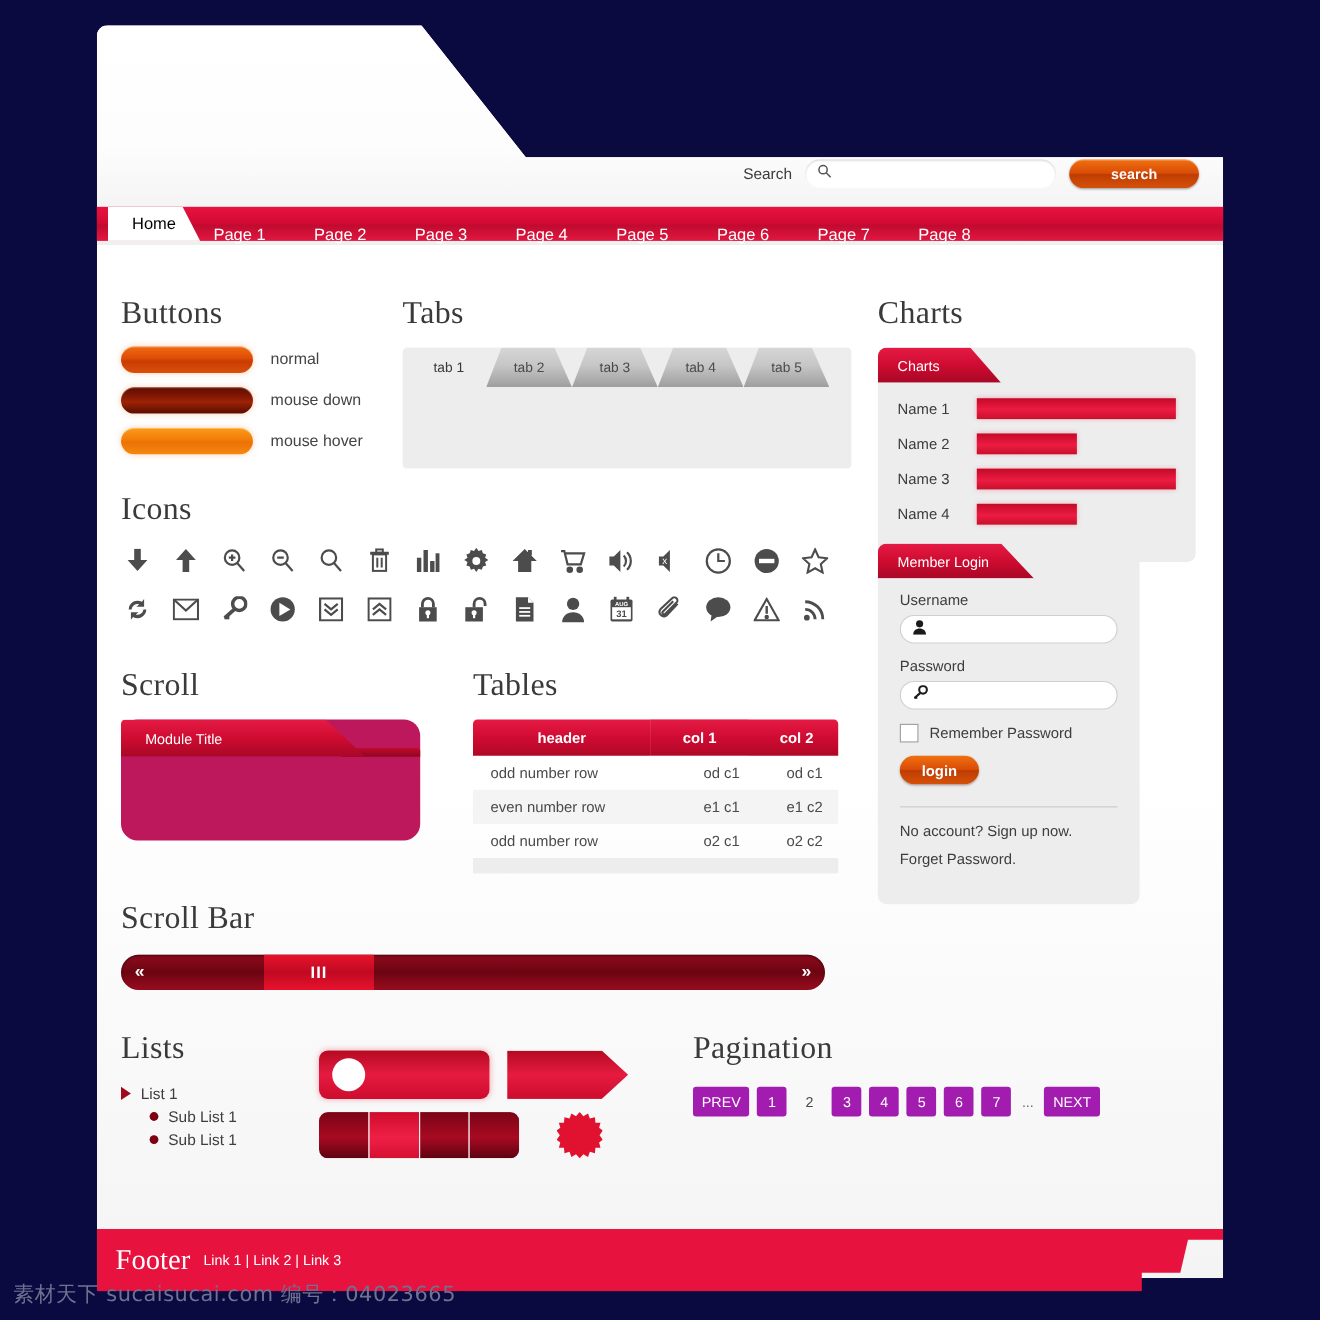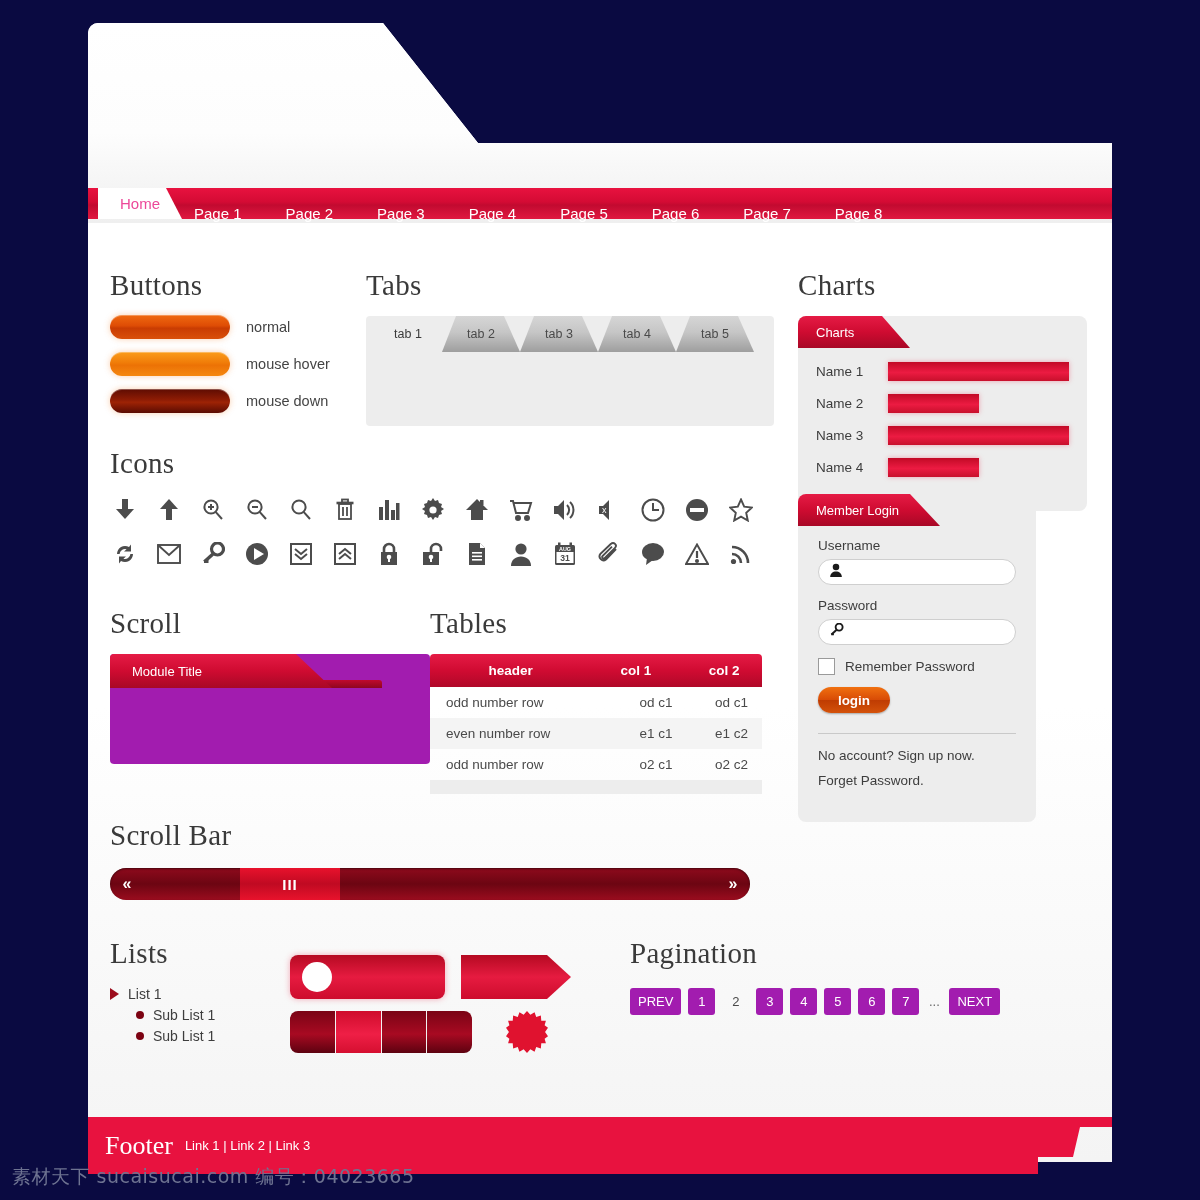--- a/index.html
+++ b/index.html
@@ -55,21 +55,21 @@
     box-shadow: 0 1px 2px rgba(0,0,0,.35), inset 0 1px 0 rgba(255,255,255,.35);
   }
 
   
   .nav {
     position:absolute; left:0; top:165px; width:1024px; height:31px;
     background: linear-gradient(180deg,#e8123f 0%,#d40b34 45%,#c20a30 55%,#e01840 100%);
     display:flex; align-items:stretch;
   }
   .nav-home {
-    width:84px; background:#ffffff; color:#ec4899; font-size:15px;
+    width:84px; background:#ffffff; color:#000000; font-size:15px;
     display:flex; align-items:center; justify-content:center;
     -webkit-clip-path: polygon(0 0, 68px 0, 84px 31px, 0 31px);
     clip-path: polygon(0 0, 68px 0, 84px 31px, 0 31px);
     position:relative; left:10px;
   }
   .nav-item {
     padding:0 22px; color:#fff; font-size:15px;
     display:flex; align-items:center; cursor:pointer;
     position:relative; left:0;margin-top:19px;
   }
@@ -119,22 +119,22 @@
   .tab.inactive {
     background: linear-gradient(180deg,#d6d6d6 0%,#c6c6c6 45%,#9e9e9e 100%);
     -webkit-clip-path: polygon(0 0, 56px 0, 72px 36px, 0 36px, 14px 14px);
     clip-path: polygon(14px 0, 62px 0, 78px 36px, 0 36px);
   }
   .tab.active { background:transparent; color:#3a3a3a; }
 
   
   .sec-modules { position:absolute; left:22px; top:388px; width:290px; }
   .module {
-    margin-top:14px; width:320px; height:110px;
-    background:#a21caf; border-radius:4px; position:relative;
+    margin-top:14px; width:272px; height:110px;
+    background:#be185d; border-radius:15px; position:relative;
   }
   .module-head {
     position:absolute; left:0; top:0; width:222px; height:34px;
     background: linear-gradient(180deg,#e51b45 0%,#cf0b31 50%,#a80826 100%);
     color:#fff; font-size:13px; display:flex; align-items:center; padding-left:22px;
     -webkit-clip-path: polygon(0 0, 186px 0, 222px 34px, 0 34px);
     clip-path: polygon(0 0, 186px 0, 222px 34px, 0 34px);
     border-radius:4px 0 0 0;
   }
   .module-bar {
@@ -287,20 +287,33 @@
     font-family:"DejaVu Sans", sans-serif;
   }
 </style>
 </head>
 <body>
 
 <div id="page">
   <div class="sheet"></div>
   <div class="sheet-top-white"></div>
 
+  <div class="searchrow">
+    <span class="search-label">Search</span>
+    <div class="search-box">
+      <span>
+        <svg width="15" height="15" viewBox="0 0 24 24" fill="none" stroke="#555" stroke-width="2.2">
+          <circle cx="10" cy="10" r="6"></circle>
+            <line x1="14.5" y1="14.5" x2="21" y2="21"></line>
+        </svg>
+      </span>
+      <input class="search-input" type="text" placeholder="" style="">
+    </div>
+    <button class="search-btn">search</button>
+  </div>
 
   <div class="nav">
     <div class="nav-home">Home</div>
     <div class="nav-item">Page 1</div>
     <div class="nav-item">Page 2</div>
     <div class="nav-item">Page 3</div>
     <div class="nav-item">Page 4</div>
     <div class="nav-item">Page 5</div>
     <div class="nav-item">Page 6</div>
     <div class="nav-item">Page 7</div>
@@ -309,26 +322,26 @@
 
   <div class="content">
 
     <div class="sec-buttons">
       <div class="h2">Buttons</div>
       <div class="btn-row">
         <button class="ui-btn normal"></button>
         <span class="btn-label">normal</span>
       </div>
       <div class="btn-row">
+        <button class="ui-btn down"></button>
+        <span class="btn-label">mouse down</span>
+      </div>
+      <div class="btn-row">
         <button class="ui-btn hover"></button>
         <span class="btn-label">mouse hover</span>
-      </div>
-      <div class="btn-row">
-        <button class="ui-btn down"></button>
-        <span class="btn-label">mouse down</span>
       </div>
     </div>
 
     <div class="sec-icons">
       <div class="h2">Icons</div>
       <div class="icon-grid">
 
         <div class="icon-cell">
             <svg width="22" height="24" viewBox="0 0 22 24" fill="#4c4c4c">
               <rect x="8" y="1" width="6" height="11"></rect>

